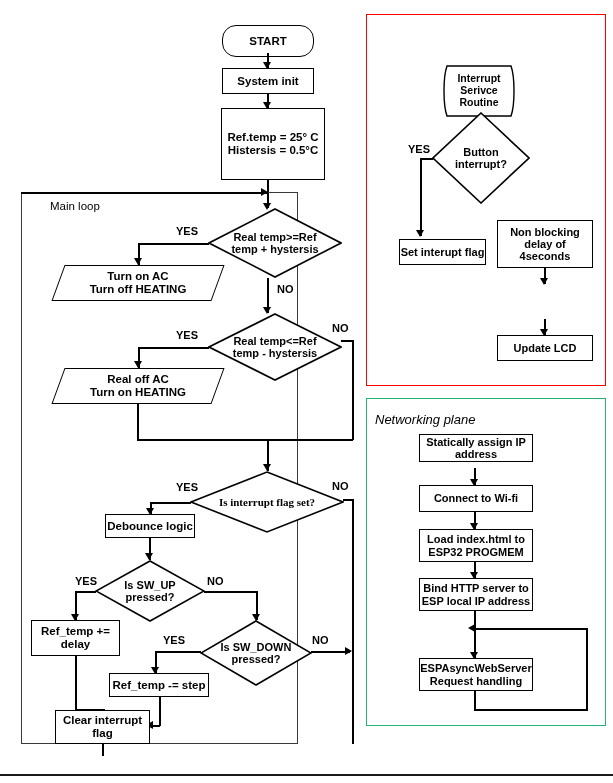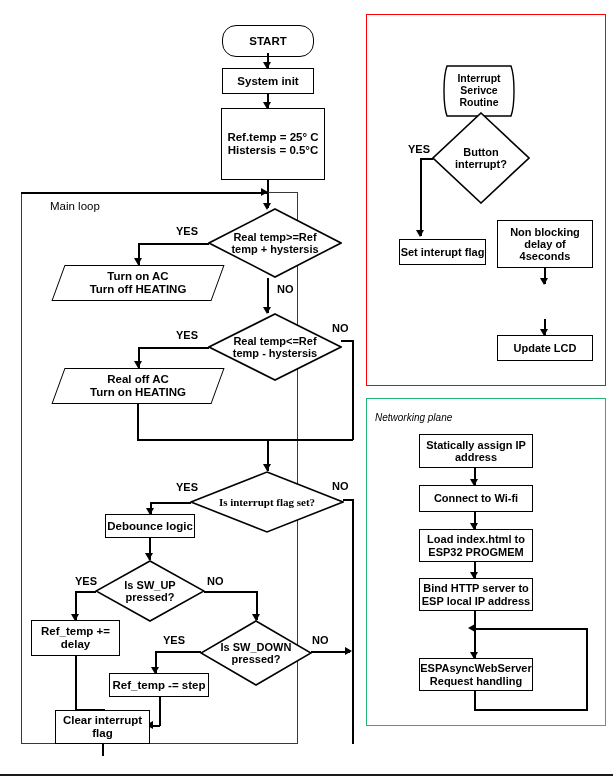--- a/index.html
+++ b/index.html
@@ -341,23 +341,23 @@
   <div class="arrow arrow-down" style="left:540px;top:278px;"></div>
 
   <div class="ln lnv" style="left:544px;top:319px;height:16px;"></div>
   <div class="arrow arrow-down" style="left:540px;top:329px;"></div>
 
   <div class="node rect" style="left:497px;top:335px;width:96px;height:26px;font-size:11px;">
     <span>Update LCD</span>
   </div>
 
   <div class="plane" style="left:366px;top:398px;width:240px;height:328px;border:1.8px solid #22b573;"></div>
-  <div class="plane-title" style="left:375px;top:412px;font-size:10px;">Networking plane</div>
-
-  <div class="node rect" style="left:419px;top:434px;width:114px;height:34px;font-size:11px;text-align:center;">
+  <div class="plane-title" style="left:375px;top:412px;font-size:13px;">Networking plane</div>
+
+  <div class="node rect" style="left:419px;top:434px;width:114px;height:28px;font-size:11px;text-align:center;">
     <span>Statically assign IP
 address</span>
   </div>
   <div class="ln lnv" style="left:474px;top:468px;height:17px;"></div>
   <div class="arrow arrow-down" style="left:470px;top:479px;"></div>
 
   <div class="node rect" style="left:419px;top:485px;width:114px;height:27px;font-size:11px;">
     <span>Connect to Wi-fi</span>
   </div>
   <div class="ln lnv" style="left:474px;top:512px;height:17px;"></div>

